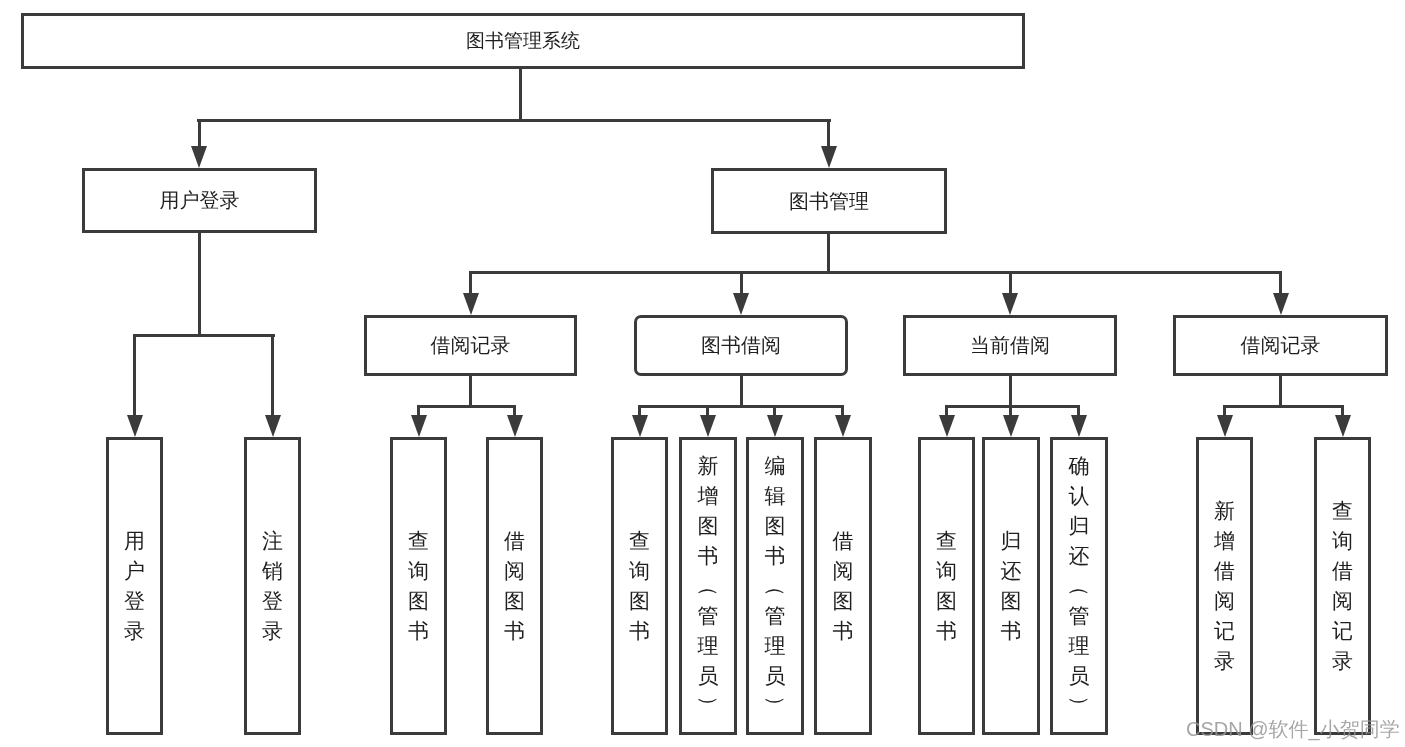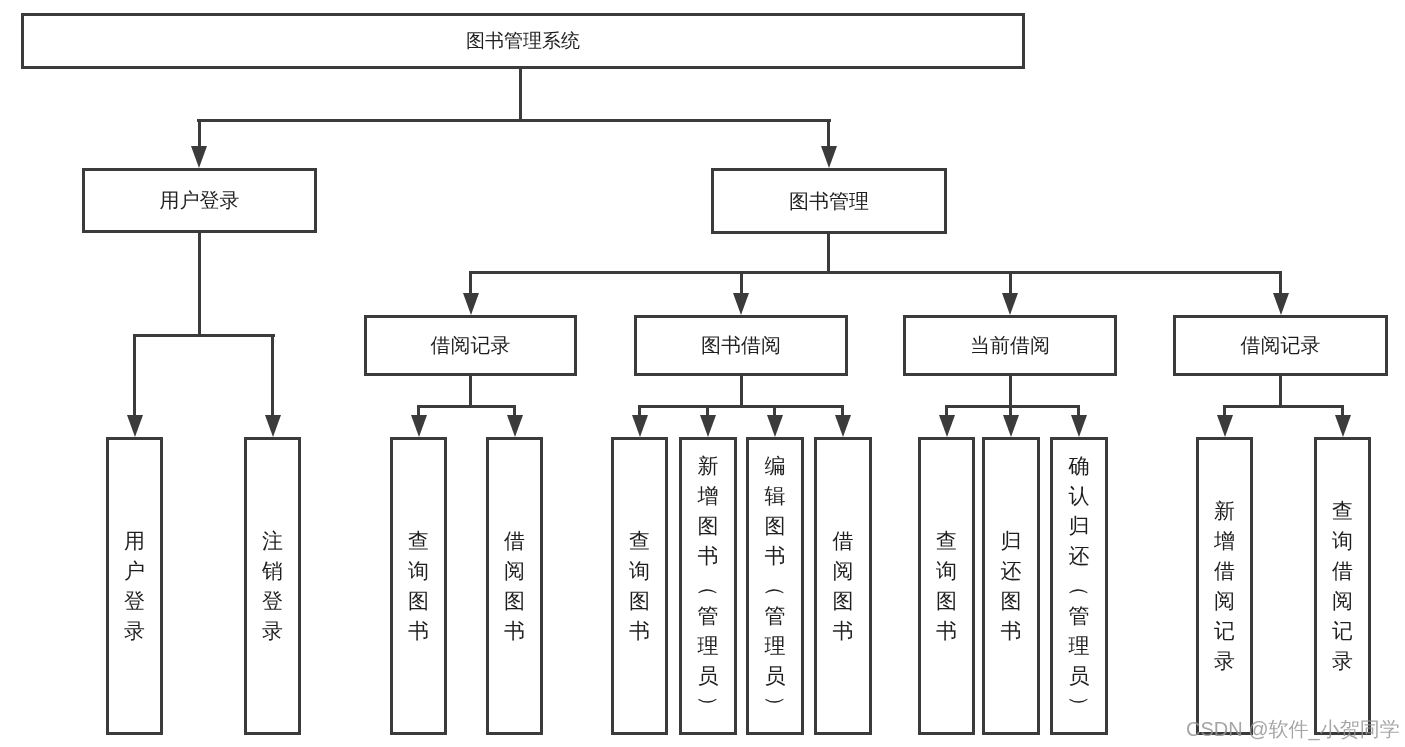--- a/index.html
+++ b/index.html
@@ -71,21 +71,21 @@
   <div class="vline" style="left:740px; top:274px; height:21px;"></div>
   <div class="arrow" style="left:733px; top:293px;"></div>
   <div class="vline" style="left:1009px; top:274px; height:21px;"></div>
   <div class="arrow" style="left:1002px; top:293px;"></div>
   <div class="vline" style="left:1279px; top:274px; height:21px;"></div>
   <div class="arrow" style="left:1273px; top:293px;"></div>
 
   <div class="box" style="left:364px; top:315px; width:213px; height:61px;">
     <span class="hlabel">借阅记录</span>
   </div>
-  <div class="box" style="left:634px; top:315px; width:214px; height:61px;">
+  <div class="box" style="left:634px; top:315px; width:214px; height:61px;border-radius:7px;">
     <span class="hlabel">图书借阅</span>
   </div>
   <div class="box" style="left:1173px; top:315px; width:215px; height:61px;">
     <span class="hlabel">借阅记录</span>
   </div>
   <div class="box" style="left:903px; top:315px; width:214px; height:61px;">
     <span class="hlabel">当前借阅</span>
   </div>
 
   <div class="vline" style="left:469px; top:376px; height:32px;"></div>

